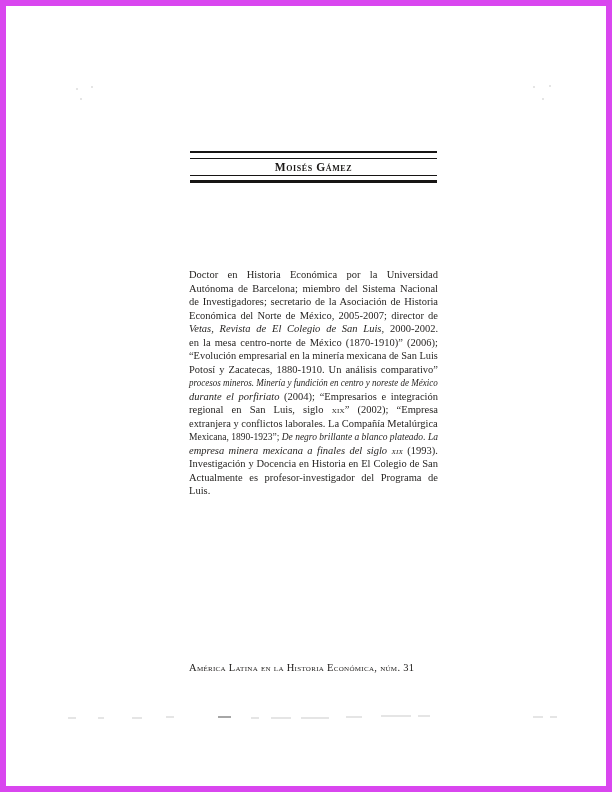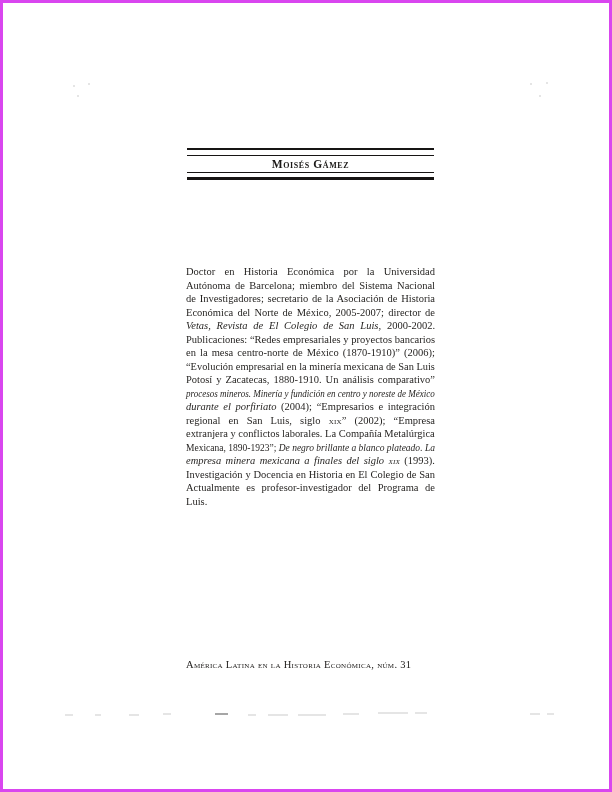--- a/index.html
+++ b/index.html
@@ -3,21 +3,21 @@
 <meta charset="utf-8">
 <style>
   html, body { margin: 0; padding: 0; background: #f2f2f2; }
   .page {
     position: relative;
     width: 612px;
     height: 792px;
     margin: 0 auto;
     background: #ffffff;
     box-sizing: border-box;
-    border: 3px solid #d946ef;
+    border: 6px solid #d946ef;
     overflow: hidden;
     font-family: "Liberation Serif", "DejaVu Serif", serif;
     color: #1e1c1a;
   }
 
   
   .header-band {
     position: absolute;
     left: 184px;
     top: 145px;
@@ -92,21 +92,20 @@
     <div class="gap-b"></div>
     <div class="rule thick"></div>
   </div>
 
   <div class="bio">
       <div class="bio-line"><span>Doctor en Historia Económica por la Universidad</span></div>
       <div class="bio-line"><span>Autónoma de Barcelona; miembro del Sistema Nacional</span></div>
       <div class="bio-line"><span>de Investigadores; secretario de la Asociación de Historia</span></div>
       <div class="bio-line"><span>Económica del Norte de México, 2005-2007; director de</span></div>
       <div class="bio-line"><span class="it">Vetas, Revista de El Colegio de San Luis,</span><span> 2000-2002.</span></div>
-      <div class="bio-line"><span>Publicaciones: “Redes empresariales y proyectos bancarios</span></div>
       <div class="bio-line"><span>en la mesa centro-norte de México (1870-1910)” (2006);</span></div>
       <div class="bio-line" style="transform-origin: 0px 50%; transform: scaleX(0.988095);"><span>“Evolución empresarial en la minería mexicana de San Luis</span></div>
       <div class="bio-line"><span>Potosí y Zacatecas, 1880-1910. Un análisis comparativo”</span></div>
       <div class="bio-line" style="transform-origin: 0px 50%; transform: scaleX(0.858621);"><span class="it">procesos mineros. Minería y fundición en centro y noreste de México</span></div>
       <div class="bio-line"><span class="it">durante el porfiriato</span><span> (2004); “Empresarios e integración</span></div>
       <div class="bio-line"><span>regional en San Luis, siglo </span><span class="sc">xix</span><span>” (2002); “Empresa</span></div>
       <div class="bio-line" style="transform-origin: 0px 50%; transform: scaleX(0.996);"><span>extranjera y conflictos laborales. La Compañía Metalúrgica</span></div>
       <div class="bio-line" style="transform-origin: 0px 50%; transform: scaleX(0.905455);"><span>Mexicana, 1890-1923”; </span><span class="it">De negro brillante a blanco plateado. La</span></div>
       <div class="bio-line"><span class="it">empresa minera mexicana a finales del siglo </span><span class="it sc">xix</span><span> (1993).</span></div>
       <div class="bio-line"><span>Investigación y Docencia en Historia en El Colegio de San</span></div>

